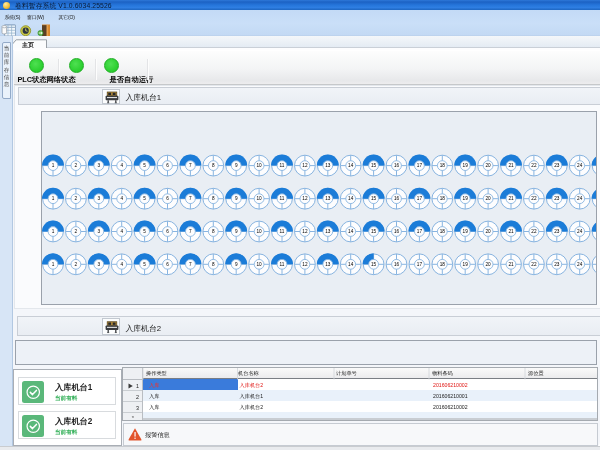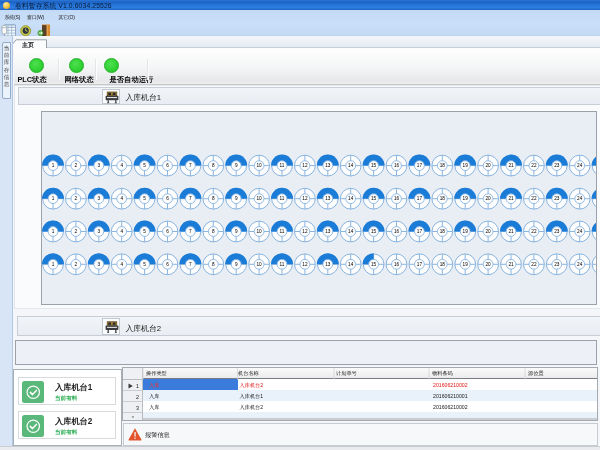--- a/index.html
+++ b/index.html
@@ -126,21 +126,21 @@
       <div id="vtab">
         <div>当<br>前<br>库<br>存<br>信<br>息</div>
       </div>
     </div>
 
   <div id="strip" class="abs">
     <div class="glight" style="left:15px;"></div>
     <div class="glabel" style="left:4px;">PLC状态</div>
     <div class="gsep" style="left:44px;"></div>
     <div class="glight" style="left:55px;"></div>
-    <div class="glabel" style="left:51px;">网络状态</div>
+    <div class="glabel" style="left:33px;">网络状态</div>
     <div class="gsep" style="left:81.5px;"></div>
     <div class="glight" style="left:90.5px;"></div>
     <div class="glabel" style="left:96px;">是否自动运行</div>
     <div class="gsep" style="left:133.5px;"></div>
   </div>
 
   <div class="abs grpbox" style="left:14px; top:85px; width:586px; height:223.5px; border-right:none;"></div>
   <div class="abs hbar" style="left:17.5px; top:87px; width:582.5px; height:17.5px; border-right:none;">
     <div class="pbtn" style="left:83.5px; top:0.5px; width:18px; height:15.5px;">
       <svg width="18" height="15.5" viewBox="0 0 18 15.5">

